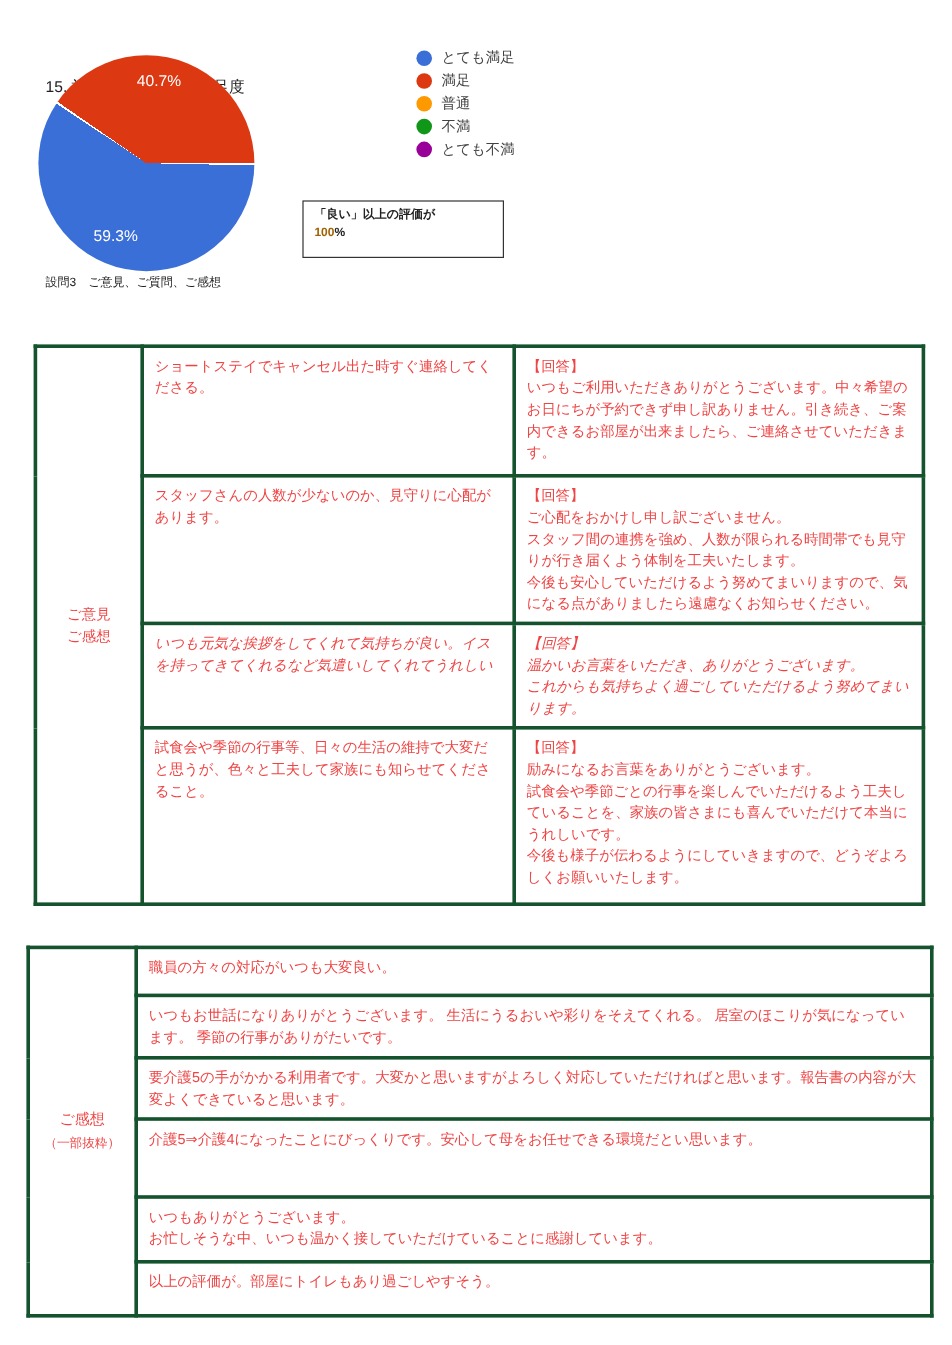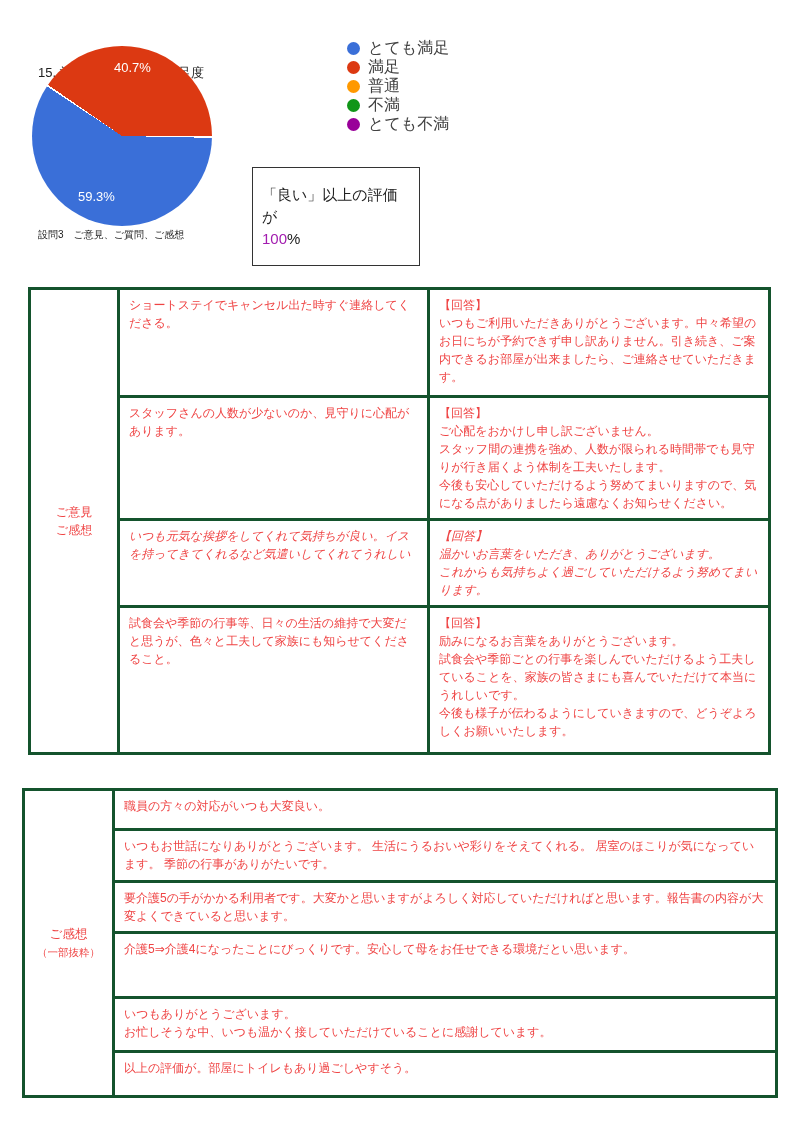--- a/index.html
+++ b/index.html
@@ -16,27 +16,27 @@
     left:32px;top:46px;width:180px;height:180px;border-radius:50%;
     background:#ccc; 
   }
   .pie-label{position:absolute;color:#ffffff;font-size:13px;}
   .pie-label.top{left:82px;top:14px;}
   .pie-label.bottom{left:46px;top:143px;}
 
   .legend{left:347px;top:39px;display:flex;flex-direction:column;}
   .legend-item{display:flex;align-items:center;height:19px;}
   .legend-dot{width:13px;height:13px;border-radius:50%;flex:0 0 13px;margin-right:8px;}
-  .legend-label{font-size:16px;color:#424242;}
+  .legend-label{font-size:12px;color:#424242;}
 
   .callout{
     left:252px;top:167px;width:148px;min-height:36px;
-    border:1px solid #333333;padding:16px 9px;font-size:15px;line-height:1.45;
+    border:1px solid #333333;padding:5px 9px;font-size:10px;line-height:1.45;font-weight:bold;
   }
-  .callout .val{color:#a21caf;}
+  .callout .val{color:#a16207;}
 
   .section-heading{left:38px;top:228px;font-size:10px;}
 
   
   table{border-collapse:collapse;table-layout:fixed;}
   td{border:3px solid #14532d;vertical-align:top;padding:6px 9px;
      font-size:12px;line-height:1.5;color:#ef4444;white-space:pre-line;
      overflow:hidden;}
   td.head{vertical-align:middle;text-align:center;white-space:pre-line;}
 

